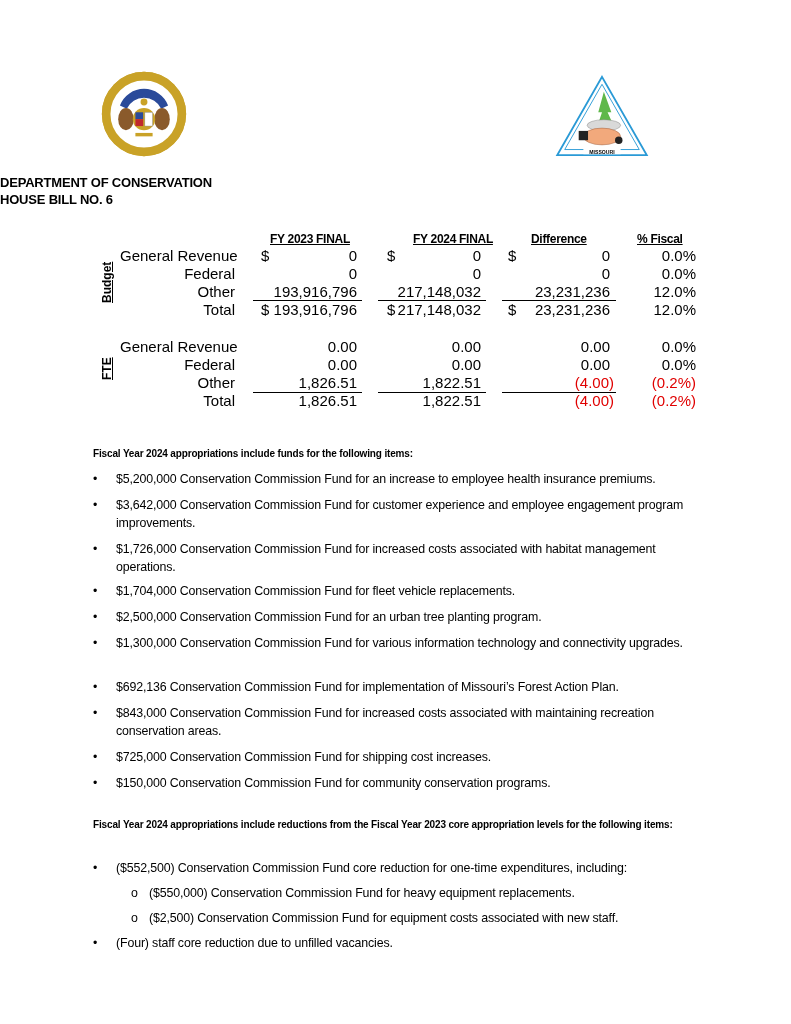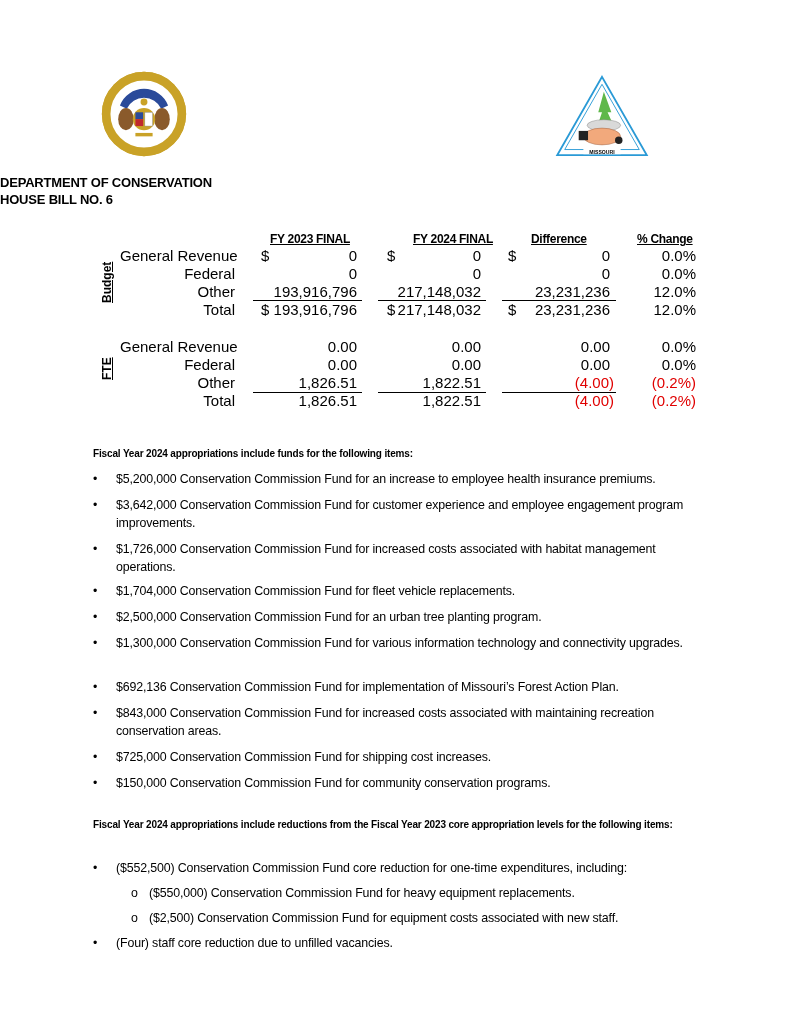--- a/index.html
+++ b/index.html
@@ -65,21 +65,21 @@
   <rect x="30" y="79" width="40" height="6" fill="#fff"></rect>
   <text x="50" y="84.5" font-size="5.5" text-anchor="middle" font-family="Liberation Sans, sans-serif" font-weight="bold" fill="#000">MISSOURI</text>
 </svg>
 
 <div class="title t1">DEPARTMENT OF CONSERVATION</div>
 <div class="title t2">HOUSE BILL NO. 6</div>
 
 <div class="cell hdr" style="left:270px; top:232px;">FY 2023 FINAL</div>
 <div class="cell hdr" style="left:396px; top:232px;margin-left:17px;">FY 2024 FINAL</div>
 <div class="cell hdr" style="left:531px; top:232px;">Difference</div>
-<div class="cell hdr" style="left:637px; top:232px;">% Change</div>
+<div class="cell hdr" style="left:637px; top:232px;">% Fiscal</div>
 
 <div class="vlabel" style="left:100px; top:303px;">Budget</div>
 
 <div>
   <div class="cell r" style="left:120px; width:115px; top:249px;">General Revenue</div>
   <div class="cell" style="left:261px; top:249px;">$</div>
   <div class="cell r" style="left:260px; width:97px; top:249px;">0</div>
   <div class="cell" style="left:387px; top:249px;">$</div>
   <div class="cell r" style="left:380px; width:101px; top:249px;">0</div>
   <div class="cell" style="left:508px; top:249px;">$</div>

